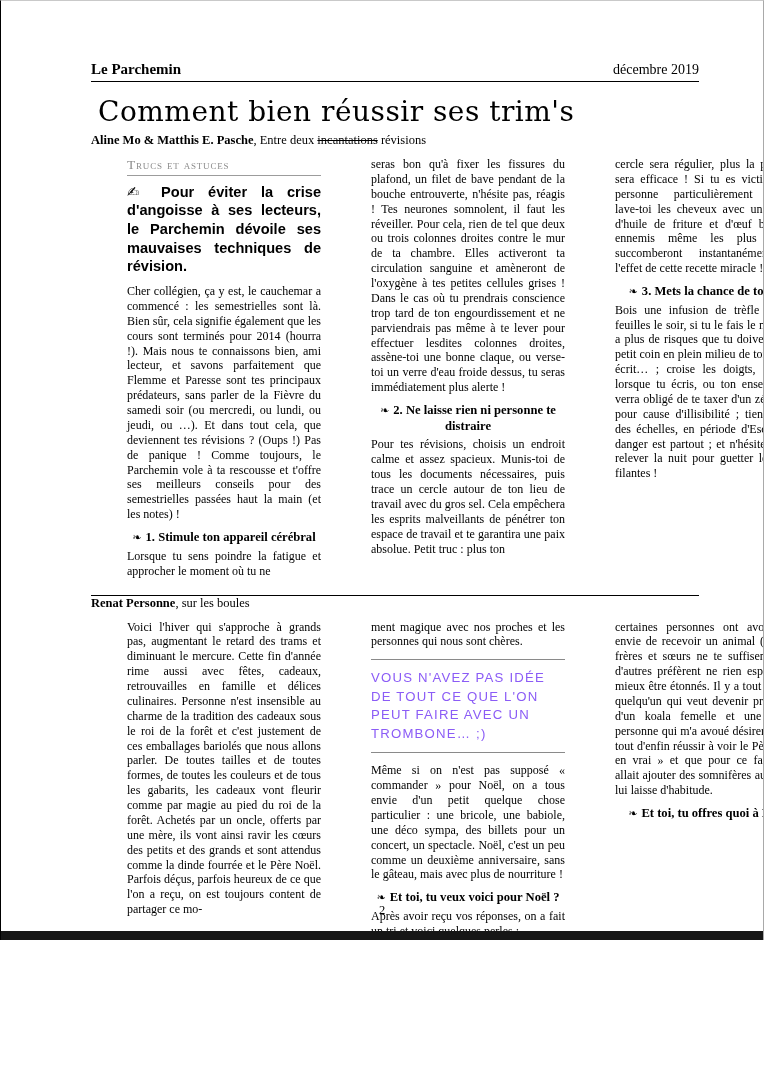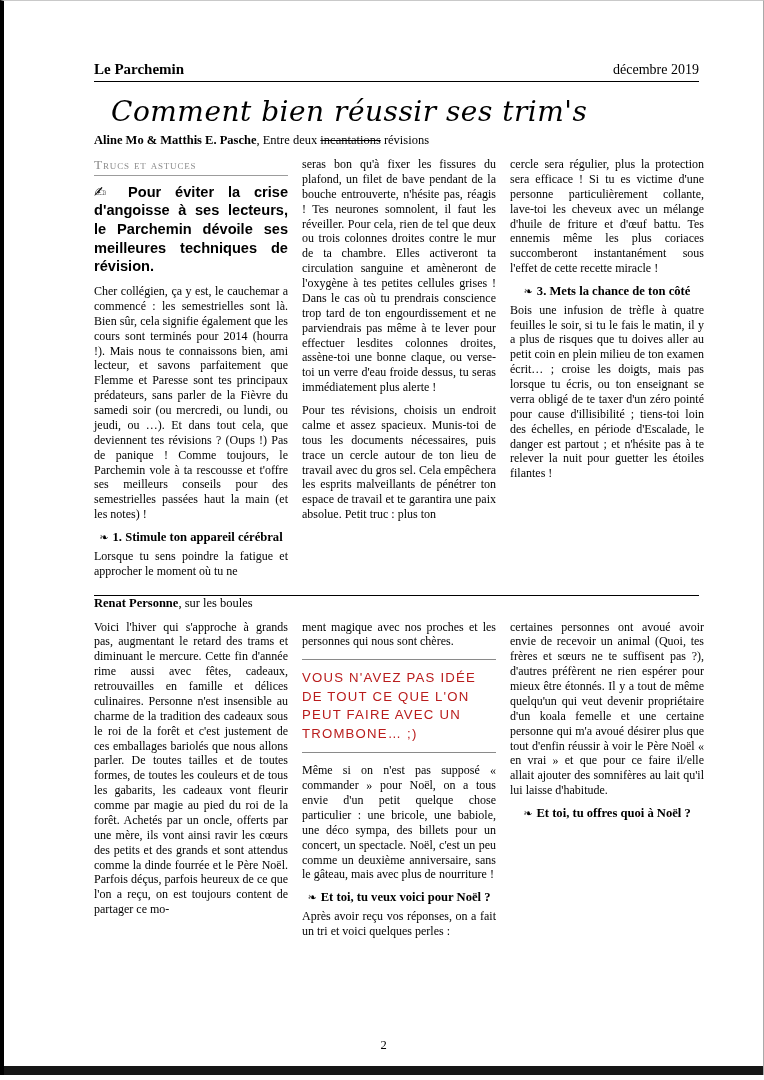--- a/index.html
+++ b/index.html
@@ -1,46 +1,46 @@
 <!DOCTYPE html>
 <html lang="fr"><head>
 <meta charset="utf-8">
 <style>
   * { margin:0; padding:0; box-sizing:border-box; }
   html,body { width:764px; background:#fff; }
   body { font-family:"Liberation Serif","DejaVu Serif",serif; color:#000; }
   .page {
-    position:relative; width:764px; height:1075px; overflow:hidden;
+    position:relative; width:764px; height:940px; overflow:hidden;
     background:#fff;
-    border-left:4px solid #000000; border-top:1px solid #c9c9c9; border-right:1px solid #a9a9a9;
+    border-left:1px solid #000000; border-top:1px solid #c9c9c9; border-right:1px solid #a9a9a9;
   }
   .content { padding:60px 64px 0 90px; }
 
   
   .masthead { display:flex; justify-content:space-between; align-items:baseline; }
   .mast-title { font-weight:bold; font-size:15px; }
   .mast-date { font-size:14px; }
   .mast-rule { border-bottom:1.6px solid #000; margin-top:3px; }
 
   
   .art-title {
     font-family:"DejaVu Serif","Liberation Serif",serif;
-    font-style:italic; font-weight:500; font-size:28px;
-    letter-spacing:0.5px; margin:13px 17px 5px;
+    font-weight:500; font-size:28px;
+    letter-spacing:0.5px; margin:13px 7px 5px;
   }
   .byline { font-size:12.5px; margin-bottom:9px; }
   .byline .authors { font-weight:bold; }
   .byline s { text-decoration:line-through; }
 
   
   .cols { display:flex; gap:14px; }
   .col {
     flex:0 0 194px; width:194px;
     font-size:12px; line-height:1.24; text-align:justify;
-    hyphens:auto; -webkit-hyphens:auto;
+    hyphens:auto;margin-left:36px; -webkit-hyphens:auto;
   }
   .col p { margin-bottom:8px; }
 
   .kicker {
     color:#8c8c8c; font-variant:small-caps; letter-spacing:0.8px;
     font-size:13.5px; text-align:left;
     border-bottom:1.5px solid #9c9c9c; padding-bottom:1px; margin-bottom:7px;
   }
 
   .lead {
@@ -50,21 +50,21 @@
   }
   .lead-icon { font-family:"DejaVu Sans",sans-serif; font-weight:normal; margin-right:12px; }
 
   .subhead { font-size:12.6px; font-weight:bold; text-align:center; margin:4px 0 3px; line-height:1.25; }
   .orn { font-family:"DejaVu Sans",sans-serif; font-size:11px; margin-right:4px; font-weight:normal; }
 
   .article-rule { border-top:1.2px solid #000; margin:8px 0 0; }
 
   .pullquote {
     font-family:"Liberation Sans","DejaVu Sans",sans-serif;
-    color:#b91c1c; text-transform:uppercase; letter-spacing:1.2px;
+    color:#8b5cf6; text-transform:uppercase; letter-spacing:1.2px;
     font-size:13.2px; line-height:1.4; text-align:left;
     border-top:1.2px solid #8a8a8a; border-bottom:1.2px solid #8a8a8a;
     padding:9px 0; margin:10px 0;
   }
 
   .pagenum { position:absolute; left:0; right:0; bottom:22px; text-align:center; font-size:12.5px; }
   .bottom-bar { position:absolute; left:0; right:0; bottom:0; height:9px; background:#161616; }
 </style>
 </head>
 <body>
@@ -78,28 +78,29 @@
     </header>
     <div class="mast-rule"></div>
 
     <section>
       <h1 class="art-title">Comment bien réussir ses trim's</h1>
       <p class="byline"><span class="authors">Aline Mo &amp; Matthis E. Pasche</span><span>, Entre deux </span><s>incantations</s><span> révisions</span></p>
 
       <div class="cols">
         <div class="col">
           <div class="kicker">Trucs et astuces</div>
-          <p class="lead"><span class="lead-icon">✍</span><span>Pour éviter la crise d'angoisse à ses lecteurs, le Parchemin dévoile ses meilleures techniques de révision.</span></p>
+          <p class="lead"><span class="lead-icon">✍</span><span>Pour éviter la crise d'angoisse à ses lecteurs, le Parchemin dévoile ses mauvaises techniques de révision.</span></p>
           <p>Cher collégien, ça y est, le cauchemar a commencé : les semestrielles sont là. Bien sûr, cela signifie également que les cours sont terminés pour 2014 (hourra !). Mais nous te connaissons bien, ami lecteur, et savons parfaitement que Flemme et Paresse sont tes principaux prédateurs, sans parler de la Fièvre du samedi soir (ou mercredi, ou lundi, ou jeudi, ou …). Et dans tout cela, que deviennent tes révisions ? (Oups !) Pas de panique ! Comme toujours, le Parchemin vole à ta rescousse et t'offre ses meilleurs conseils pour des semestrielles passées haut la main (et les notes) !</p>
           <h2 class="subhead"><span class="orn">❧</span><span>1. Stimule ton appareil cérébral</span></h2>
           <p>Lorsque tu sens poindre la fatigue et approcher le moment où tu ne</p>
         </div>
 
         <div class="col">
           <p>seras bon qu'à fixer les fissures du plafond, un filet de bave pendant de la bouche entrouverte, n'hésite pas, réagis ! Tes neurones somnolent, il faut les réveiller. Pour cela, rien de tel que deux ou trois colonnes droites contre le mur de ta chambre. Elles activeront ta circulation sanguine et amèneront de l'oxygène à tes petites cellules grises ! Dans le cas où tu prendrais conscience trop tard de ton engourdissement et ne parviendrais pas même à te lever pour effectuer lesdites colonnes droites, assène-toi une bonne claque, ou verse-toi un verre d'eau froide dessus, tu seras immédiatement plus alerte !</p>
+          <h2 class="subhead"><span class="orn">❧</span><span>2. Ne laisse rien ni personne te distraire</span></h2>
           <p>Pour tes révisions, choisis un endroit calme et assez spacieux. Munis-toi de tous les documents nécessaires, puis trace un cercle autour de ton lieu de travail avec du gros sel. Cela empêchera les esprits malveillants de pénétrer ton espace de travail et te garantira une paix absolue. Petit truc : plus ton</p>
         </div>
 
         <div class="col">
           <p>cercle sera régulier, plus la protection sera efficace ! Si tu es victime d'une personne particulièrement collante, lave-toi les cheveux avec un mélange d'huile de friture et d'œuf battu. Tes ennemis même les plus coriaces succomberont instantanément sous l'effet de cette recette miracle !</p>
           <h2 class="subhead"><span class="orn">❧</span><span>3. Mets la chance de ton côté</span></h2>
           <p>Bois une infusion de trèfle à quatre feuilles le soir, si tu le fais le matin, il y a plus de risques que tu doives aller au petit coin en plein milieu de ton examen écrit… ; croise les doigts, mais pas lorsque tu écris, ou ton enseignant se verra obligé de te taxer d'un zéro pointé pour cause d'illisibilité ; tiens-toi loin des échelles, en période d'Escalade, le danger est partout ; et n'hésite pas à te relever la nuit pour guetter les étoiles filantes !</p>
         </div>
       </div>
     </section>

